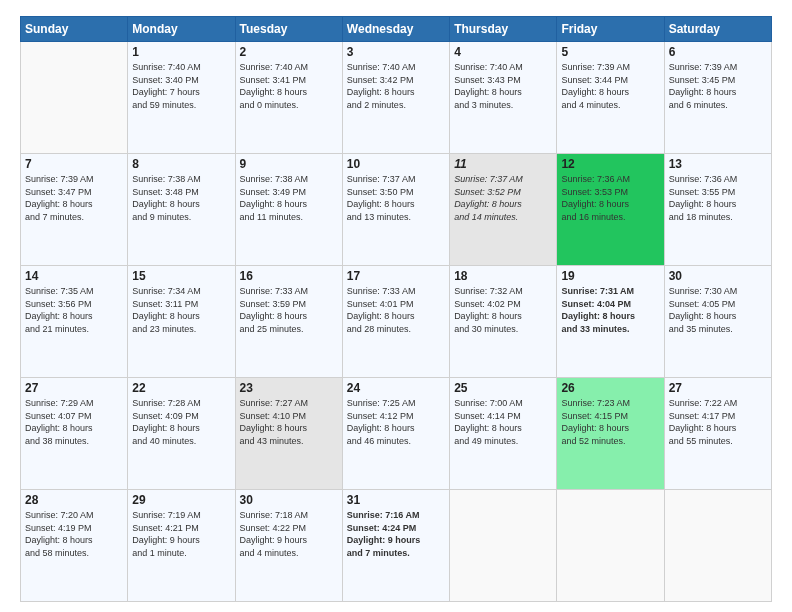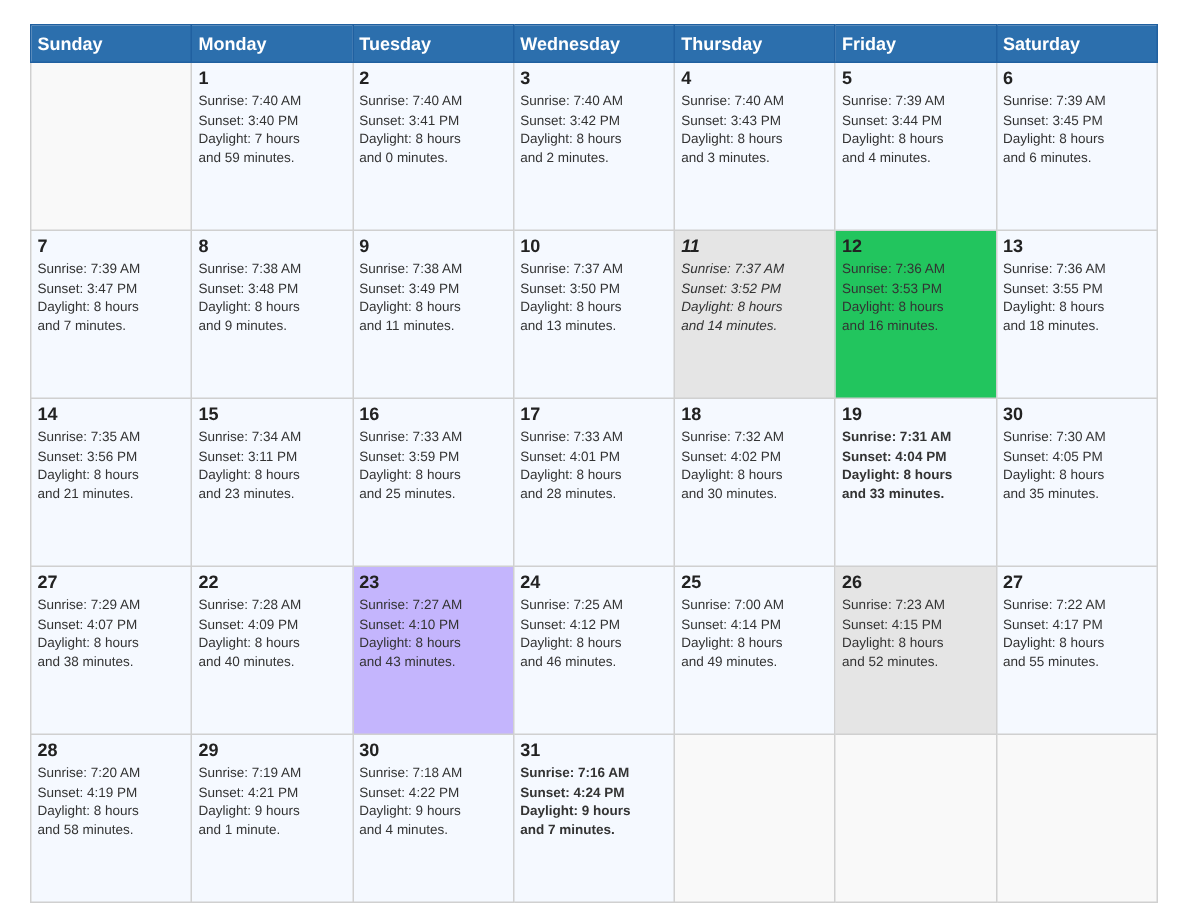--- a/index.html
+++ b/index.html
@@ -273,42 +273,42 @@
 Daylight: 8 hours
 and 38 minutes.</div>
           </td>
           <td style="background: rgb(245, 249, 255);">
             <div class="day-number">22</div>
             <div class="cell-info" style="white-space: pre-line;">Sunrise: 7:28 AM
 Sunset: 4:09 PM
 Daylight: 8 hours
 and 40 minutes.</div>
           </td>
-          <td style="background: #c4b5fd;">
+          <td style="background: #e5e5e5;">
             <div class="day-number">23</div>
             <div class="cell-info" style="white-space: pre-line;">Sunrise: 7:27 AM
 Sunset: 4:10 PM
 Daylight: 8 hours
 and 43 minutes.</div>
           </td>
           <td style="background: rgb(245, 249, 255);">
             <div class="day-number">24</div>
             <div class="cell-info" style="white-space: pre-line;">Sunrise: 7:25 AM
 Sunset: 4:12 PM
 Daylight: 8 hours
 and 46 minutes.</div>
           </td>
           <td style="background: rgb(245, 249, 255);">
             <div class="day-number">25</div>
             <div class="cell-info" style="white-space: pre-line;">Sunrise: 7:00 AM
 Sunset: 4:14 PM
 Daylight: 8 hours
 and 49 minutes.</div>
           </td>
-          <td style="background: #e5e5e5;">
+          <td style="background: #86efac;">
             <div class="day-number">26</div>
             <div class="cell-info" style="white-space: pre-line;">Sunrise: 7:23 AM
 Sunset: 4:15 PM
 Daylight: 8 hours
 and 52 minutes.</div>
           </td>
           <td style="background: rgb(245, 249, 255);">
             <div class="day-number">27</div>
             <div class="cell-info" style="white-space: pre-line;">Sunrise: 7:22 AM
 Sunset: 4:17 PM

